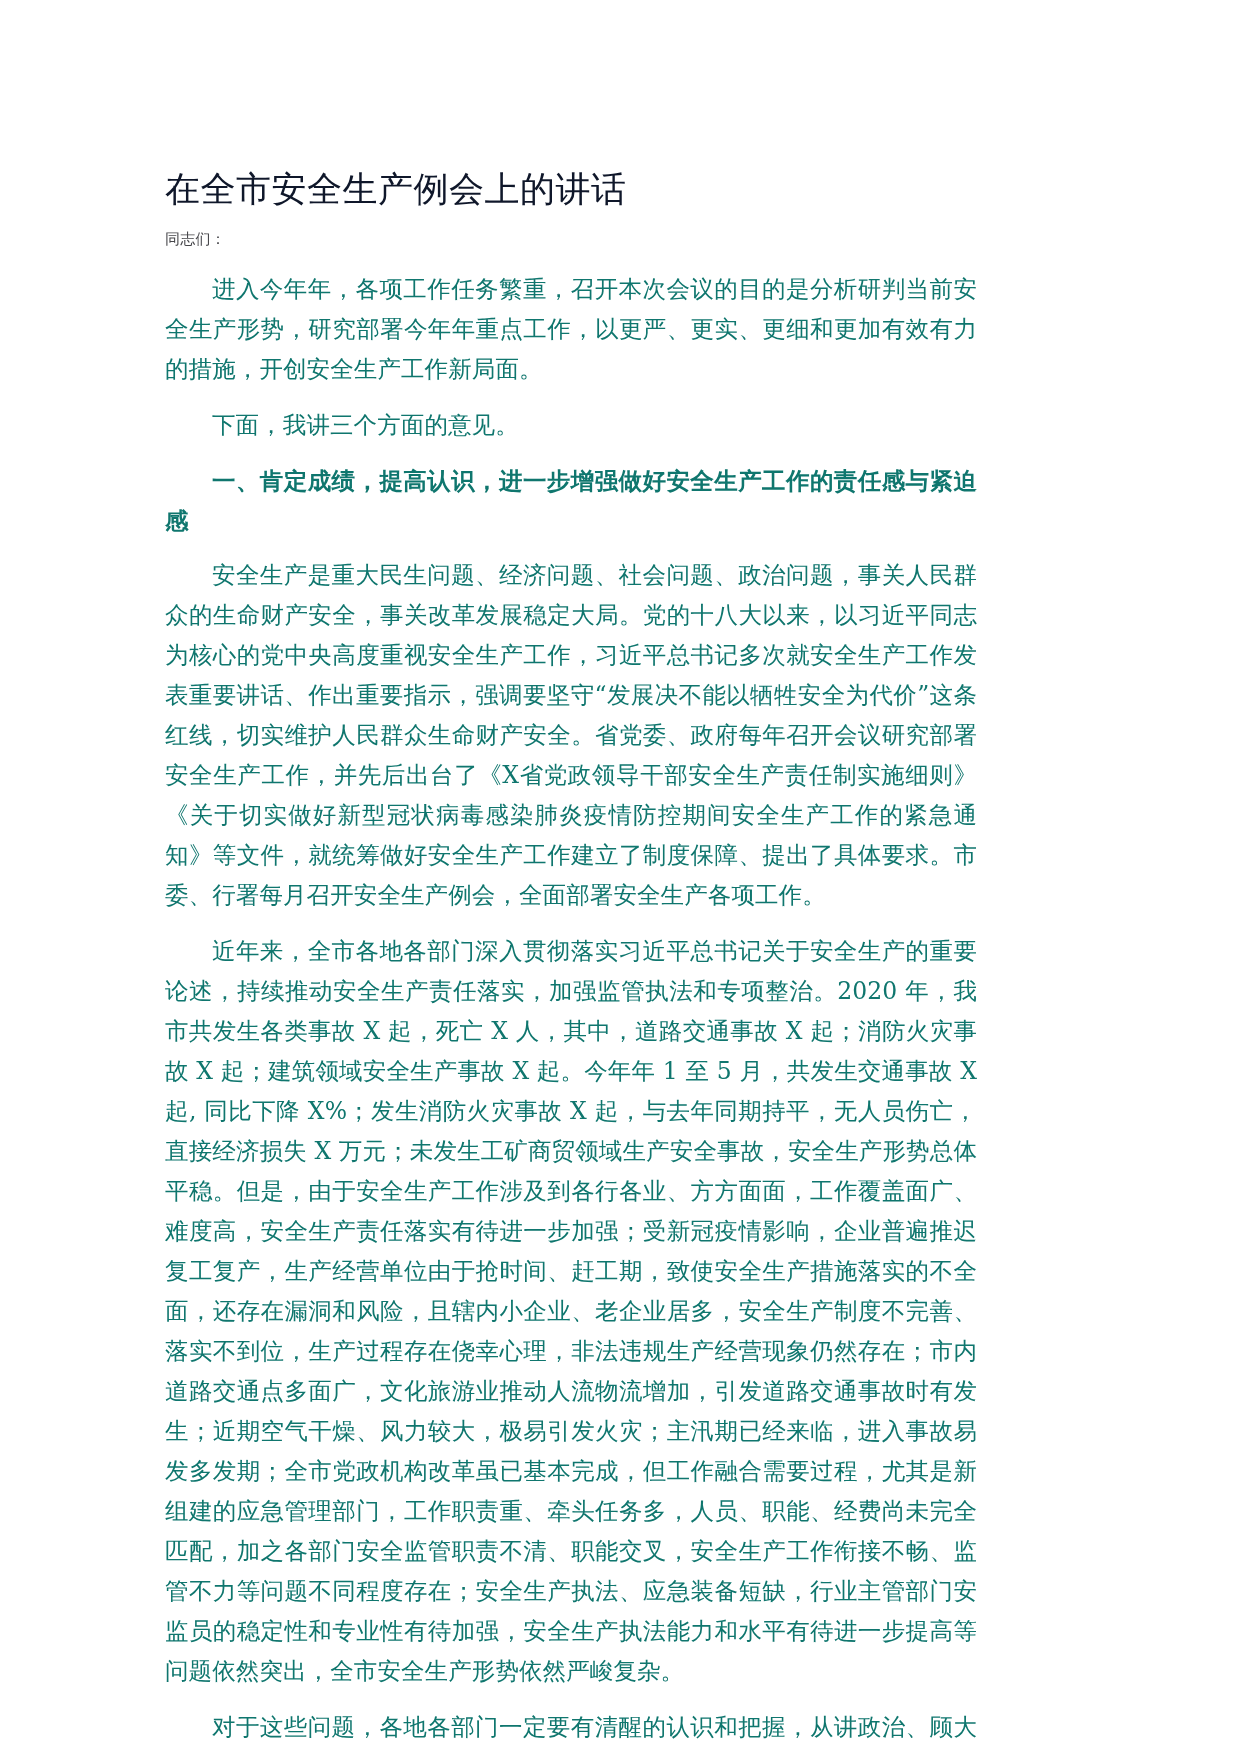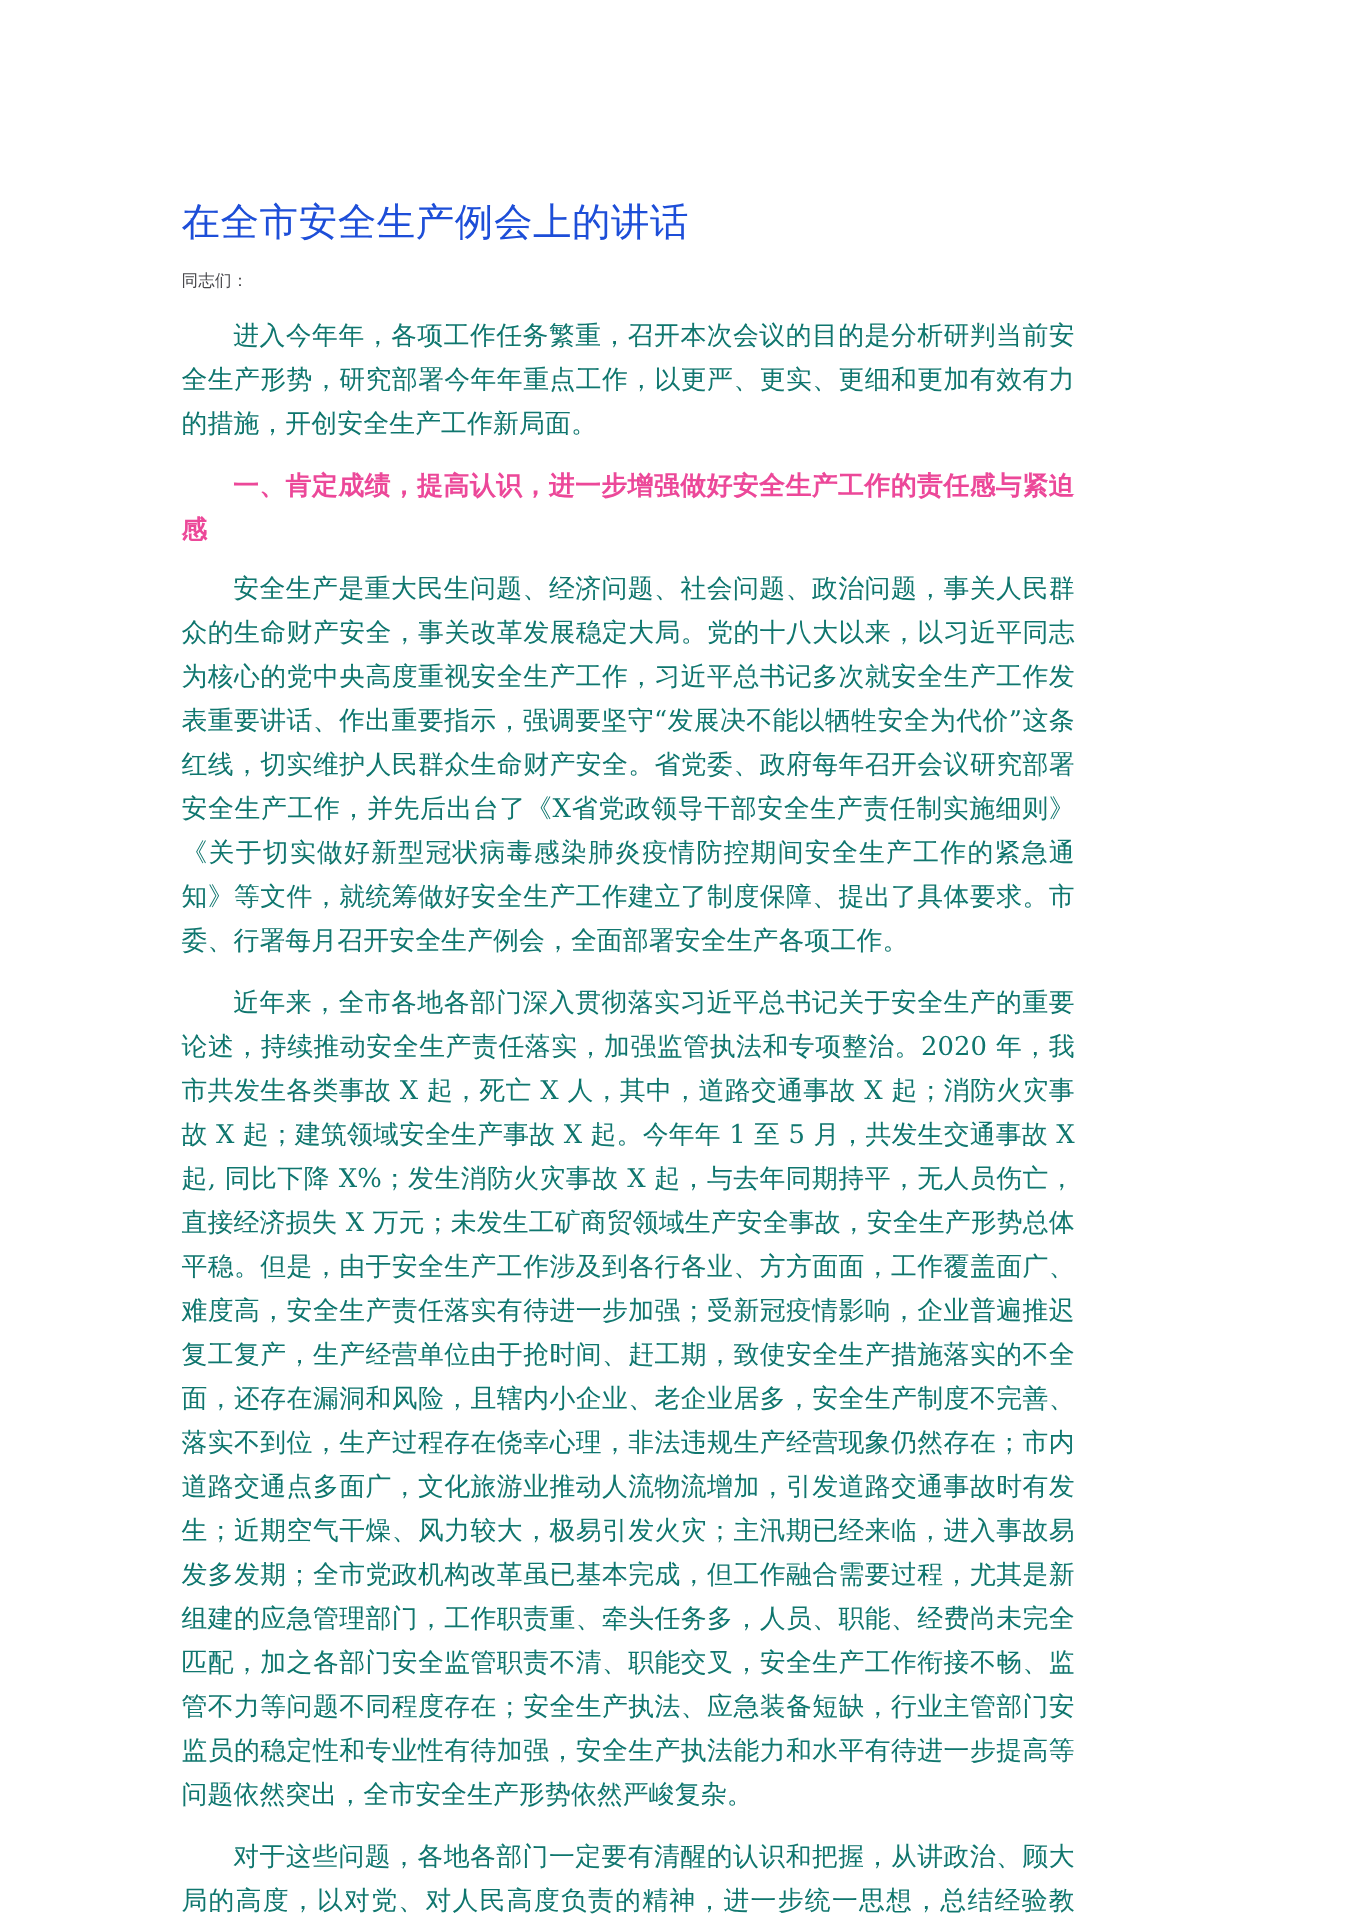--- a/index.html
+++ b/index.html
@@ -25,27 +25,27 @@
   }
 
   .content {
     position: absolute;
     left: 165px;
     top: 166px;
     width: 812px;
   }
 
   .doc-title {
-    font-family: Liberation Mono, monospace;
+    font-family: Liberation Sans, sans-serif;
     font-size: 35px;
     line-height: 1.32;
     font-weight: 400;
-    color: #1d4ed8;
+    color: #0f172a;
     letter-spacing: 0.5px;
-    margin: 16px 0 16px 0;
+    margin: 0 0 16px 0;
     white-space: nowrap;
   }
 
   .salutation {
     font-size: 15px;
     line-height: 1.55;
     color: #46464a;
     margin: 0 0 18px 0;
     letter-spacing: 0.2px;
   }
@@ -59,21 +59,21 @@
     text-justify: inter-ideograph;
     text-indent: 2em;
     letter-spacing: 0.1px;
     word-break: break-all;
   }
 
   h2.section-heading {
     font-size: 23.5px;
     line-height: 40px;
     font-weight: bold;
-    color: #ec4899;
+    color: #0f766e;
     margin: 0 0 14px 0;
     text-align: justify;
     text-justify: inter-ideograph;
     text-indent: 2em;
     letter-spacing: 0.1px;
     word-break: break-all;
   }
 
   
   p.clipped {
@@ -85,20 +85,21 @@
 
 <div class="page">
   <div class="content">
 
     <h1 class="doc-title">在全市安全生产例会上的讲话</h1>
 
     <p class="salutation">同志们：</p>
 
     <p class="body-para">进入今年年，各项工作任务繁重，召开本次会议的目的是分析研判当前安全生产形势，研究部署今年年重点工作，以更严、更实、更细和更加有效有力的措施，开创安全生产工作新局面。</p>
 
+    <p class="body-para">下面，我讲三个方面的意见。</p>
 
     <h2 class="section-heading">一、肯定成绩，提高认识，进一步增强做好安全生产工作的责任感与紧迫感</h2>
 
     <p class="body-para">安全生产是重大民生问题、经济问题、社会问题、政治问题，事关人民群众的生命财产安全，事关改革发展稳定大局。党的十八大以来，以习近平同志为核心的党中央高度重视安全生产工作，习近平总书记多次就安全生产工作发表重要讲话、作出重要指示，强调要坚守“发展决不能以牺牲安全为代价”这条红线，切实维护人民群众生命财产安全。省党委、政府每年召开会议研究部署安全生产工作，并先后出台了《X省党政领导干部安全生产责任制实施细则》《关于切实做好新型冠状病毒感染肺炎疫情防控期间安全生产工作的紧急通知》等文件，就统筹做好安全生产工作建立了制度保障、提出了具体要求。市委、行署每月召开安全生产例会，全面部署安全生产各项工作。</p>
 
     <p class="body-para">近年来，全市各地各部门深入贯彻落实习近平总书记关于安全生产的重要论述，持续推动安全生产责任落实，加强监管执法和专项整治。2020 年，我市共发生各类事故 X 起，死亡 X 人，其中，道路交通事故 X 起；消防火灾事故 X 起；建筑领域安全生产事故 X 起。今年年 1 至 5 月，共发生交通事故 X 起, 同比下降 X%；发生消防火灾事故 X 起，与去年同期持平，无人员伤亡，直接经济损失 X 万元；未发生工矿商贸领域生产安全事故，安全生产形势总体平稳。但是，由于安全生产工作涉及到各行各业、方方面面，工作覆盖面广、难度高，安全生产责任落实有待进一步加强；受新冠疫情影响，企业普遍推迟复工复产，生产经营单位由于抢时间、赶工期，致使安全生产措施落实的不全面，还存在漏洞和风险，且辖内小企业、老企业居多，安全生产制度不完善、落实不到位，生产过程存在侥幸心理，非法违规生产经营现象仍然存在；市内道路交通点多面广，文化旅游业推动人流物流增加，引发道路交通事故时有发生；近期空气干燥、风力较大，极易引发火灾；主汛期已经来临，进入事故易发多发期；全市党政机构改革虽已基本完成，但工作融合需要过程，尤其是新组建的应急管理部门，工作职责重、牵头任务多，人员、职能、经费尚未完全匹配，加之各部门安全监管职责不清、职能交叉，安全生产工作衔接不畅、监管不力等问题不同程度存在；安全生产执法、应急装备短缺，行业主管部门安监员的稳定性和专业性有待加强，安全生产执法能力和水平有待进一步提高等问题依然突出，全市安全生产形势依然严峻复杂。</p>
 
     <p class="body-para clipped">对于这些问题，各地各部门一定要有清醒的认识和把握，从讲政治、顾大局的高度，以对党、对人民高度负责的精神，进一步统一思想，总结经验教训，</p>
 
   </div>

